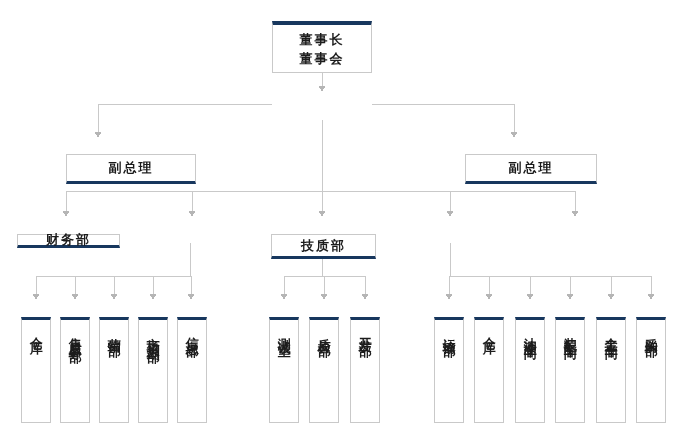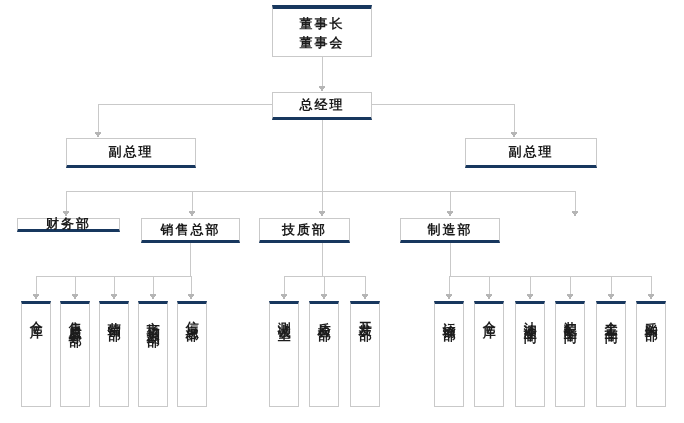--- a/index.html
+++ b/index.html
@@ -13,21 +13,21 @@
   #stage{
     position:relative;width:684px;height:423px;background:#fff;overflow:hidden;
     font-family:"DejaVu Sans","Liberation Sans",sans-serif;
   }
   #wires{position:absolute;left:0;top:0;width:684px;height:423px;}
   .node{
     position:absolute;box-sizing:border-box;background:#fff;
     border:1px solid var(--border);
     color:var(--text);font-weight:bold;font-size:13px;letter-spacing:2px;
     display:flex;align-items:center;justify-content:center;
-    line-height:1.35;white-space:nowrap;
+    line-height:1.35;white-space:nowrap;margin-top:16px;
   }
   .bar-top{border-top:4px solid var(--navy);}
   .bar-bottom{border-bottom:3px solid var(--navy);}
   .two-line{flex-direction:column;line-height:19px;}
   .node-v{
     writing-mode:vertical-rl;text-orientation:upright;
     justify-content:flex-start;align-items:center;
     padding-top:7px;font-size:13px;letter-spacing:3px;
     border-top:3px solid var(--navy);
   }
@@ -81,29 +81,26 @@
       <polygon points="607.5,294 614.5,294 611,300"></polygon>
       <polygon points="647.5,294 654.5,294 651,300"></polygon>
     </g>
   </svg>
 
   <div class="node bar-top two-line" style="left:272px;top:5px;width:100px;height:52px;">
     <span>董事长</span>
     <span>董事会</span>
   </div>
 
-  <div class="node bar-bottom" style="left:272px;top:92px;width:100px;height:28px;">总经理</div>
 
   <div class="node bar-bottom" style="left:66px;top:138px;width:130px;height:30px;">副总理</div>
   <div class="node bar-bottom" style="left:465px;top:138px;width:132px;height:30px;">副总理</div>
 
   <div class="node bar-bottom" style="left:17px;top:218px;width:103px;height:14px;">财务部</div>
-  <div class="node bar-bottom" style="left:141px;top:218px;width:99px;height:25px;">销售总部</div>
-  <div class="node bar-bottom" style="left:259px;top:218px;width:91px;height:25px;">技质部</div>
-  <div class="node bar-bottom" style="left:400px;top:218px;width:100px;height:25px;">制造部</div>
+  <div class="node bar-bottom" style="left:271px;top:218px;width:105px;height:25px;">技质部</div>
 
   <div class="node node-v" style="left:21px;top:301px;width:30px;height:106px;">仓库</div>
   <div class="node node-v" style="left:60px;top:301px;width:30px;height:106px;">售后服务部</div>
   <div class="node node-v" style="left:99px;top:301px;width:30px;height:106px;">营销部</div>
   <div class="node node-v" style="left:138px;top:301px;width:30px;height:106px;">市场策划部</div>
   <div class="node node-v" style="left:177px;top:301px;width:30px;height:106px;">信息部</div>
 
   <div class="node node-v" style="left:269px;top:301px;width:30px;height:106px;">测试室</div>
   <div class="node node-v" style="left:309px;top:301px;width:30px;height:106px;">质检部</div>
   <div class="node node-v" style="left:350px;top:301px;width:30px;height:106px;">开发部</div>

